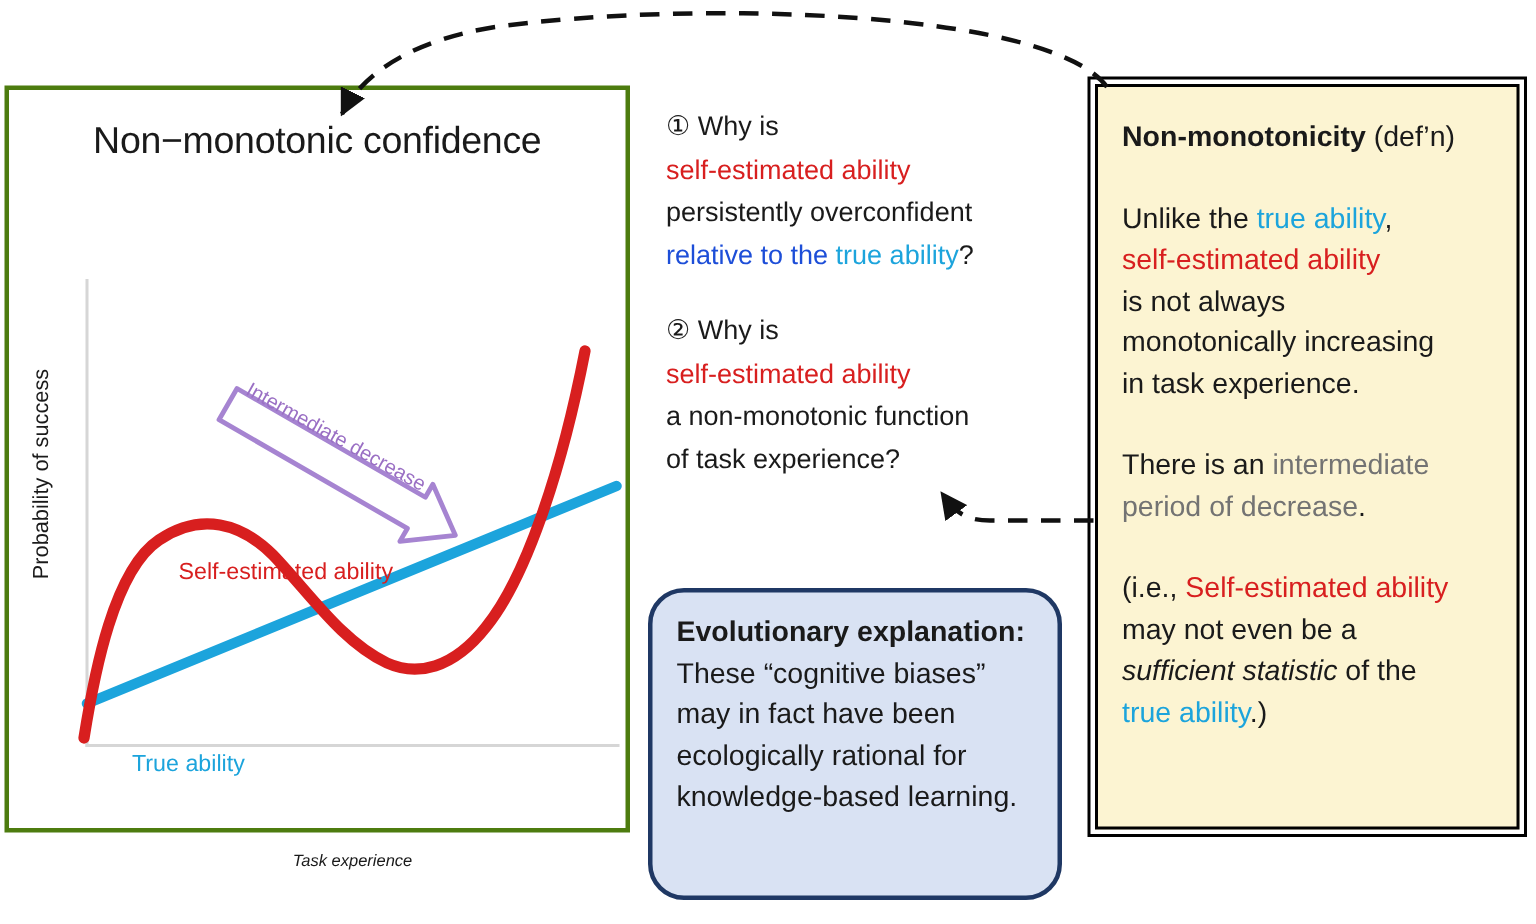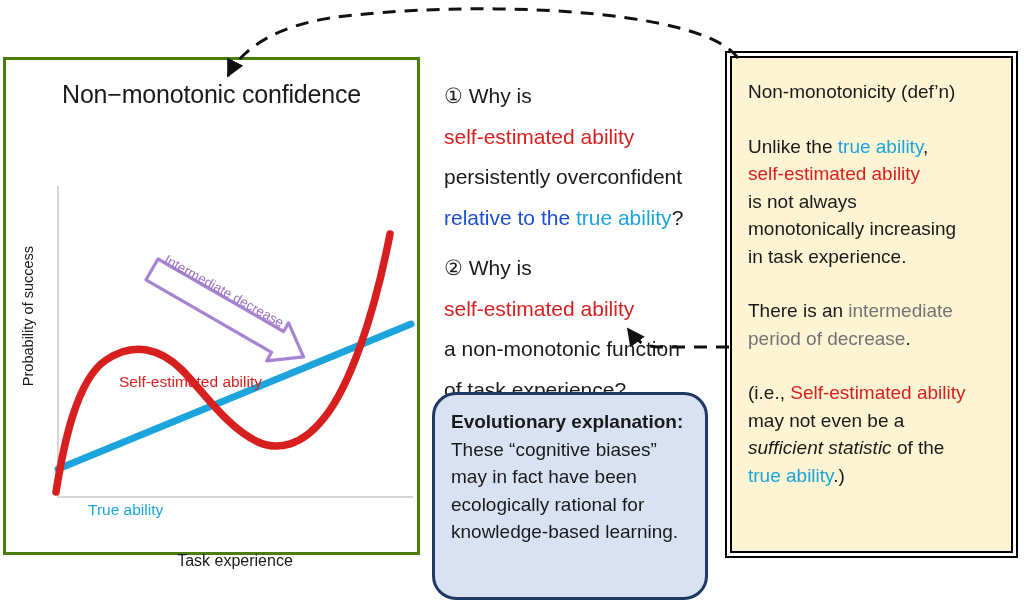--- a/index.html
+++ b/index.html
@@ -61,25 +61,26 @@
     top: 248px;
     width: 320px;
     text-align: center;
     transform: rotate(-90deg);
     font-size: 14.5px;
     color: #1a1a1a;
   }
   .xlabel {
     position: absolute;
     left: 51px;
-    top: 492px;
+    top: 508px;
     width: 356px;
     text-align: center;
-    font-size: 16px;
-    color: #1a1a1a;
+    font-size: 11px;
+    color: #1a1a1a;
+    font-style: italic;
   }
   .curve-svg {
     position: absolute;
     left: 0;
     top: 0;
     width: 417px;
     height: 498px;
     overflow: visible;
   }
   .series-label {
@@ -110,25 +111,24 @@
 
   
   .questions {
     position: absolute;
     left: 444px;
     top: 70px;
     width: 275px;
   }
   .q-block { margin-bottom: 22px; }
   .q-line {
-    font-size: 21px;
+    font-size: 18px;
     line-height: 28.5px;
     color: #1a1a1a;
     white-space: nowrap;
-    margin-top: 12px;
   }
   .c-red { color: #d81f1f; }
   .c-cyan { color: #1ca4dc; }
   .c-grey { color: #1d4ed8; }
   .c-purple { color: #737373; }
   .u { text-underline-offset: 2px; }
 
   
   .blue-box {
     position: absolute;
@@ -240,21 +240,21 @@
     <div>
         <div class="blue-line"><span>These “cognitive biases”</span></div>
         <div class="blue-line"><span>may in fact have been</span></div>
         <div class="blue-line"><span>ecologically rational for</span></div>
         <div class="blue-line"><span class="u">knowledge-based</span><span> learning.</span></div>
       </div>
   </div>
 
   <div class="yellow-box">
     <div class="y-line">
-      <span class="bold-head" style="font-weight:normal">Non-monotonicity</span><span> (def’n)</span>
+      <span class="bold-head" style="font-weight:bold">Non-monotonicity</span><span> (def’n)</span>
     </div>
     <div class="y-gap"></div>
     <div>
         <div class="y-line"><span>Unlike the </span><span class="c-cyan">true ability</span><span>,</span></div>
         <div class="y-line"><span class="c-red">self-estimated ability</span></div>
         <div class="y-line"><span>is not always</span></div>
         <div class="y-line"><span>monotonically increasing</span></div>
         <div class="y-line"><span>in task experience.</span></div>
       </div>
     <div class="y-gap"></div>

